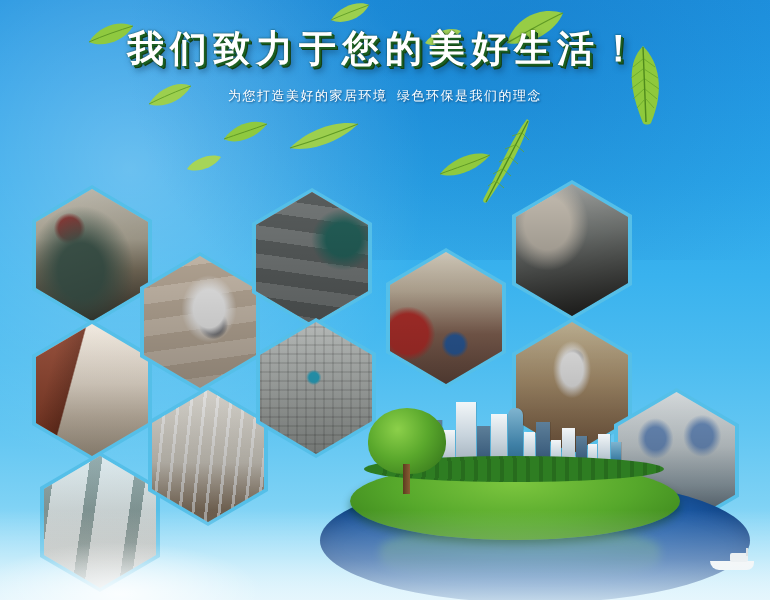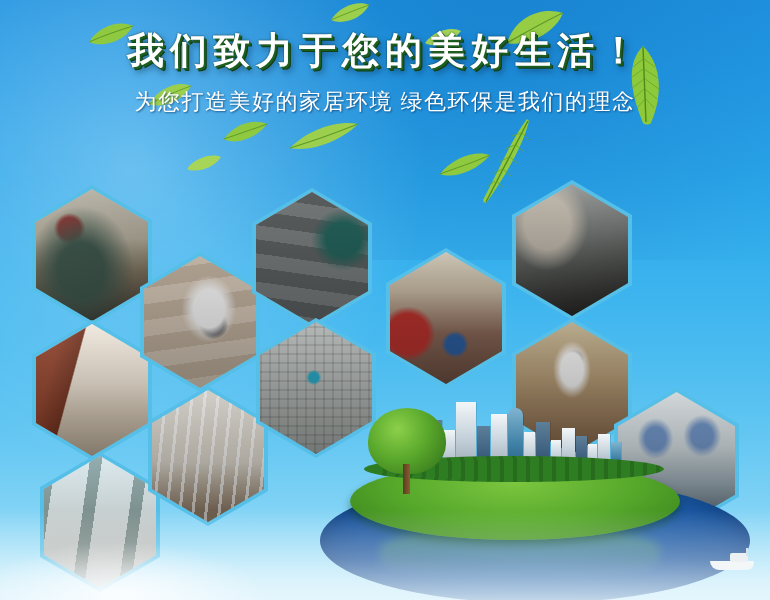--- a/index.html
+++ b/index.html
@@ -1,18 +1,18 @@
 <!DOCTYPE html>
 <html><head>
 <meta charset="utf-8">
 <style>
   html,body{margin:0;padding:0;background:#0e1116;}
   #stage{
     position:relative;width:770px;height:600px;overflow:hidden;
-    font-family:Liberation Sans, sans-serif;
+    font-family:Liberation Mono, monospace;
     background:linear-gradient(180deg,
       #1f93e0 0%,
       #249ce6 14%,
       #2ba6ea 30%,
       #39b2ee 46%,
       #4cbcf0 60%,
       #62c6f2 72%,
       #7ed2f5 84%,
       #a3e0f8 93%,
       #cdeefb 100%);
@@ -32,21 +32,21 @@
   
   #headings{position:absolute;left:0;top:30px;width:770px;text-align:center;z-index:40;}
   #title{
     font-size:37px;font-weight:bold;color:#ffffff;letter-spacing:6px;
     line-height:1.15;
     text-shadow:
       2px 2px 0 #1b5e20, 3px 3px 0 #143f16,
       0 0 2px rgba(0,40,10,.8), 4px 5px 7px rgba(0,30,60,.55);
   }
   #subtitle{
-    margin-top:14px;font-size:22px;color:#ffffff;letter-spacing:1.5px;
+    margin-top:14px;font-size:13px;color:#ffffff;letter-spacing:1.5px;
     text-shadow:1px 1px 2px rgba(0,45,90,.65);
   }
 
   
   .leaf{position:absolute;z-index:30;pointer-events:none;}
 
   
   #hexes{position:absolute;left:0;top:0;width:770px;height:600px;z-index:20;}
   .hex{
     position:absolute;

